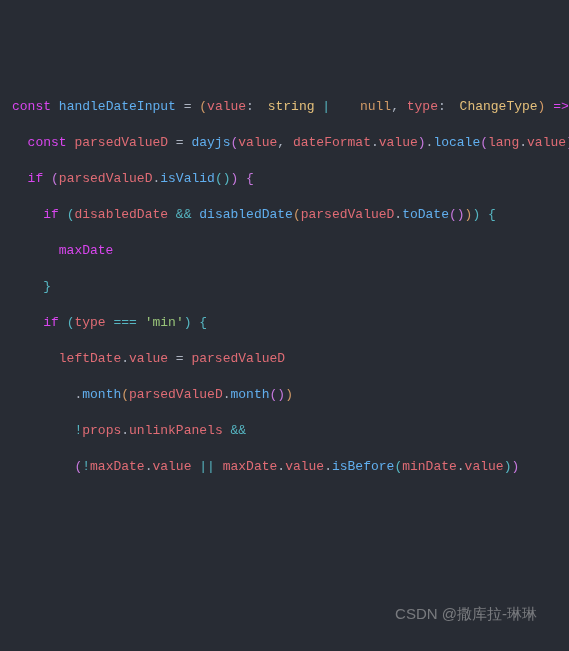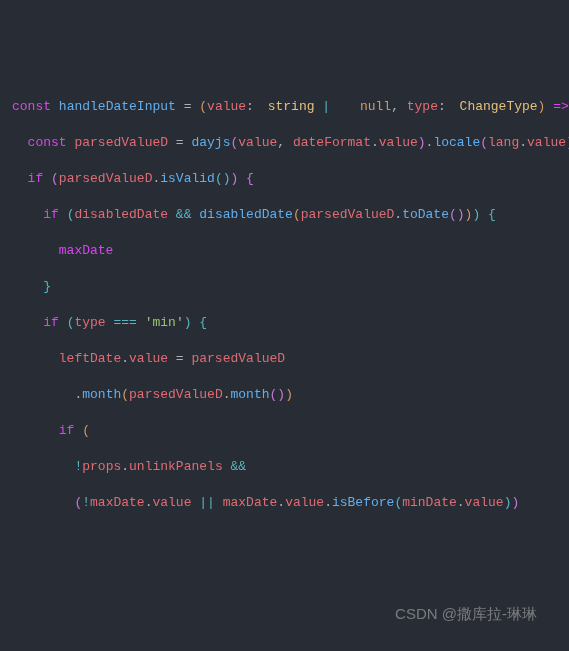--- a/index.html
+++ b/index.html
@@ -45,21 +45,20 @@
 <div>
 <span class="line"><span class="kw">const</span> <span class="fn">handleDateInput</span><span> = </span><span class="paren">(</span><span class="var">value</span><span>: </span><span class="type">string</span><span class="op"> | </span><span class="num">null</span><span>, </span><span class="var">type</span><span>: </span><span class="type">ChangeType</span><span class="paren">)</span><span class="kw"> =&gt; </span><span class="paren">{</span></span>
 <span class="line">  <span class="kw">const</span> <span class="var">parsedValueD</span><span> = </span><span class="fn">dayjs</span><span class="paren2">(</span><span class="var">value</span><span>, </span><span class="var">dateFormat</span><span>.</span><span class="prop">value</span><span class="paren2">)</span><span>.</span><span class="fn">locale</span><span class="paren2">(</span><span class="var">lang</span><span>.</span><span class="prop">value</span><span class="paren2">)</span></span>
 <span class="line">  <span class="kw">if</span><span class="paren2"> (</span><span class="var">parsedValueD</span><span>.</span><span class="fn">isValid</span><span class="paren3">(</span><span class="paren3">)</span><span class="paren2">)</span><span class="paren2"> {</span></span>
 <span class="line">    <span class="kw">if</span><span class="paren3"> (</span><span class="var">disabledDate</span><span class="op"> &amp;&amp; </span><span class="fn">disabledDate</span><span class="paren">(</span><span class="var">parsedValueD</span><span>.</span><span class="fn">toDate</span><span class="paren2">(</span><span class="paren2">)</span><span class="paren">)</span><span class="paren3">)</span><span class="paren3"> {</span></span>
 <span class="line">      <span class="kw">maxDate</span></span>
 <span class="line">    <span class="paren3">}</span></span>
 <span class="line">    <span class="kw">if</span><span class="paren3"> (</span><span class="var">type</span><span class="op"> === </span><span class="str">'min'</span><span class="paren3">)</span><span class="paren3"> {</span></span>
 <span class="line">      <span class="var">leftDate</span><span>.</span><span class="prop">value</span><span> = </span><span class="var">parsedValueD</span></span>
 <span class="line">        <span>.</span><span class="fn">month</span><span class="paren">(</span><span class="var">parsedValueD</span><span>.</span><span class="fn">month</span><span class="paren2">(</span><span class="paren2">)</span><span class="paren">)</span></span>
-<span class="line">      <span class="kw">if</span><span class="paren"> (</span></span>
 <span class="line">        <span class="op">!</span><span class="var">props</span><span>.</span><span class="prop">unlinkPanels</span><span class="op"> &amp;&amp;</span></span>
 <span class="line">        <span class="paren2">(</span><span class="op">!</span><span class="var">maxDate</span><span>.</span><span class="prop">value</span><span class="op"> || </span><span class="var">maxDate</span><span>.</span><span class="prop">value</span><span>.</span><span class="fn">isBefore</span><span class="paren3">(</span><span class="var">minDate</span><span>.</span><span class="prop">value</span><span class="paren3">)</span><span class="paren2">)</span></span>
 
 
 
 
 
 
 
 

